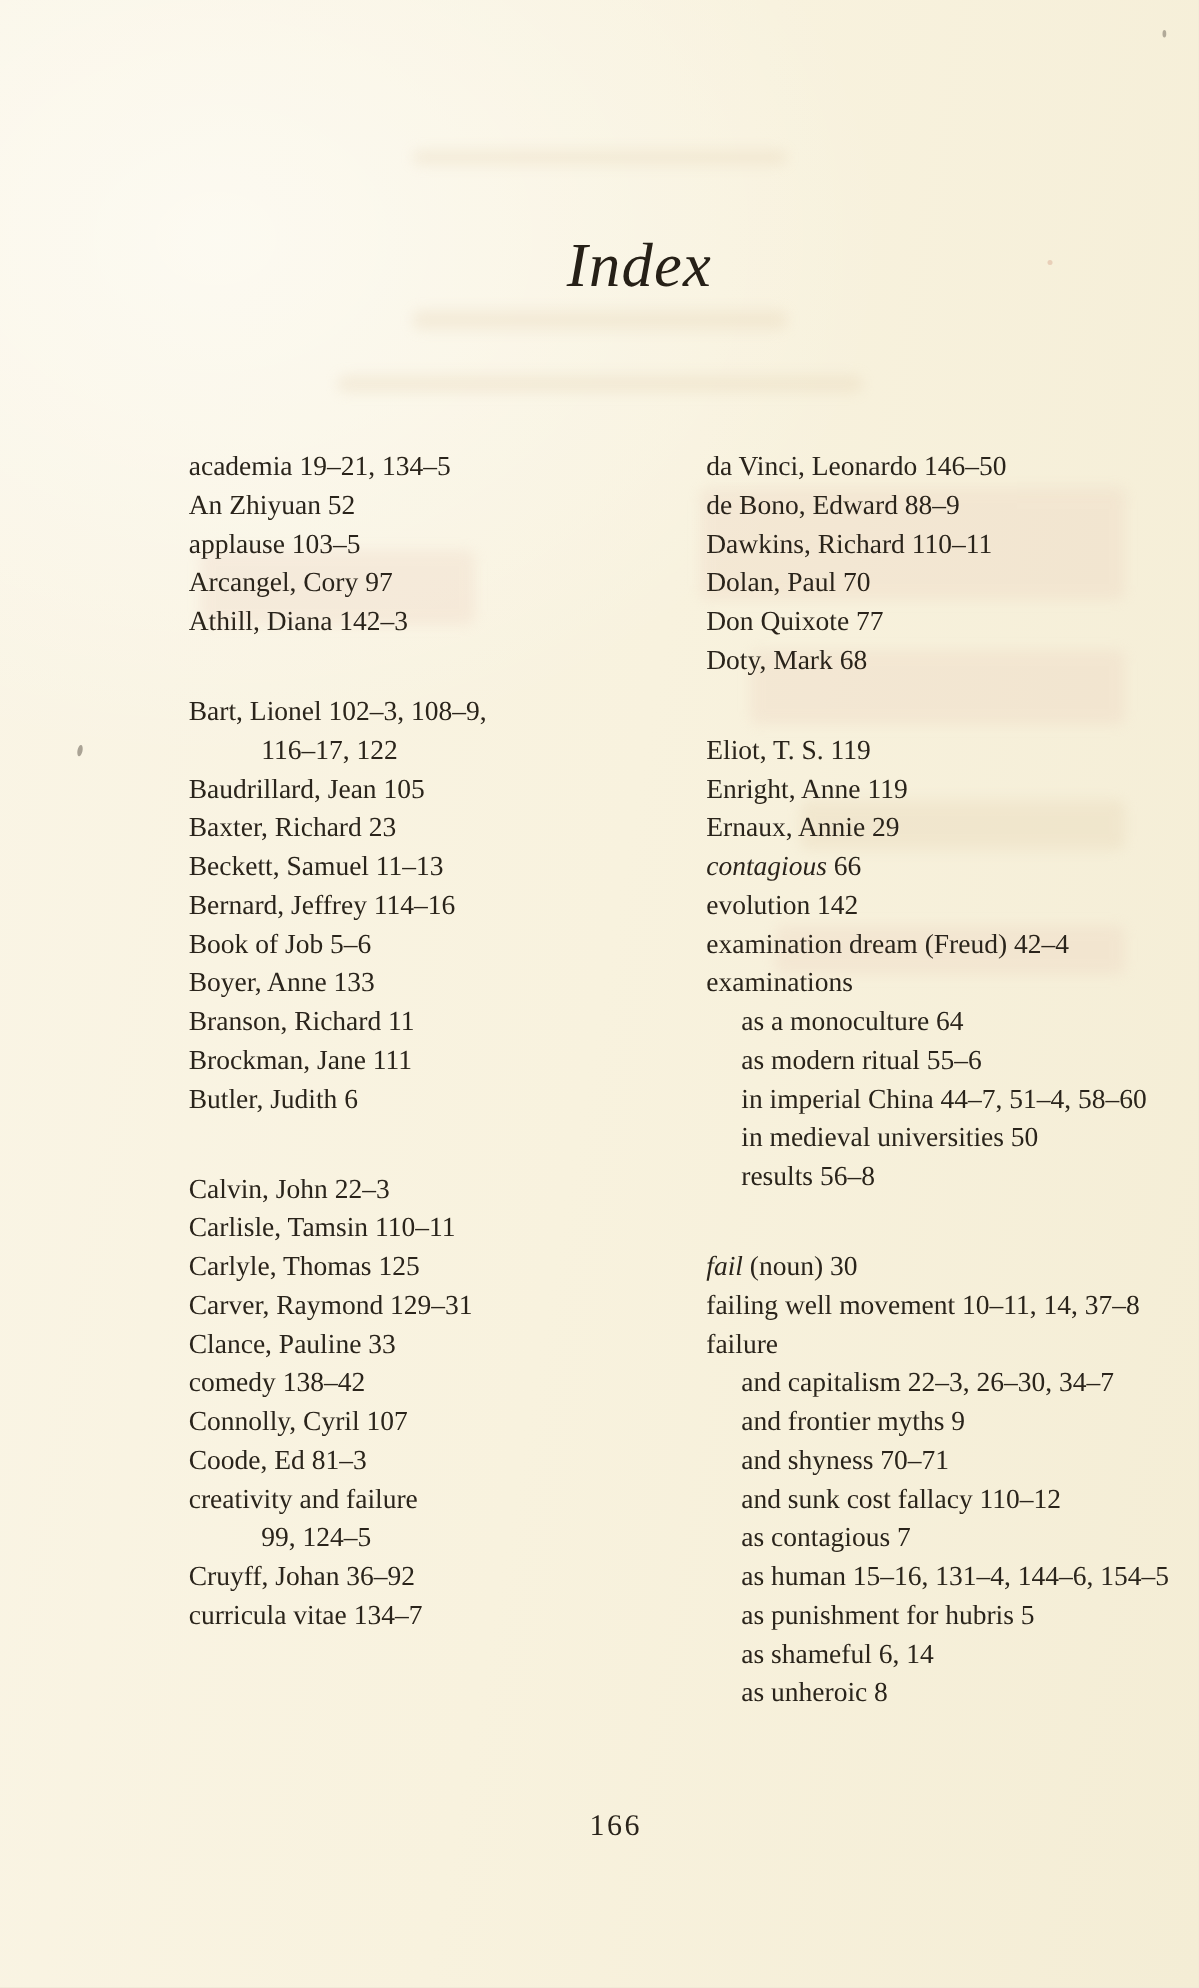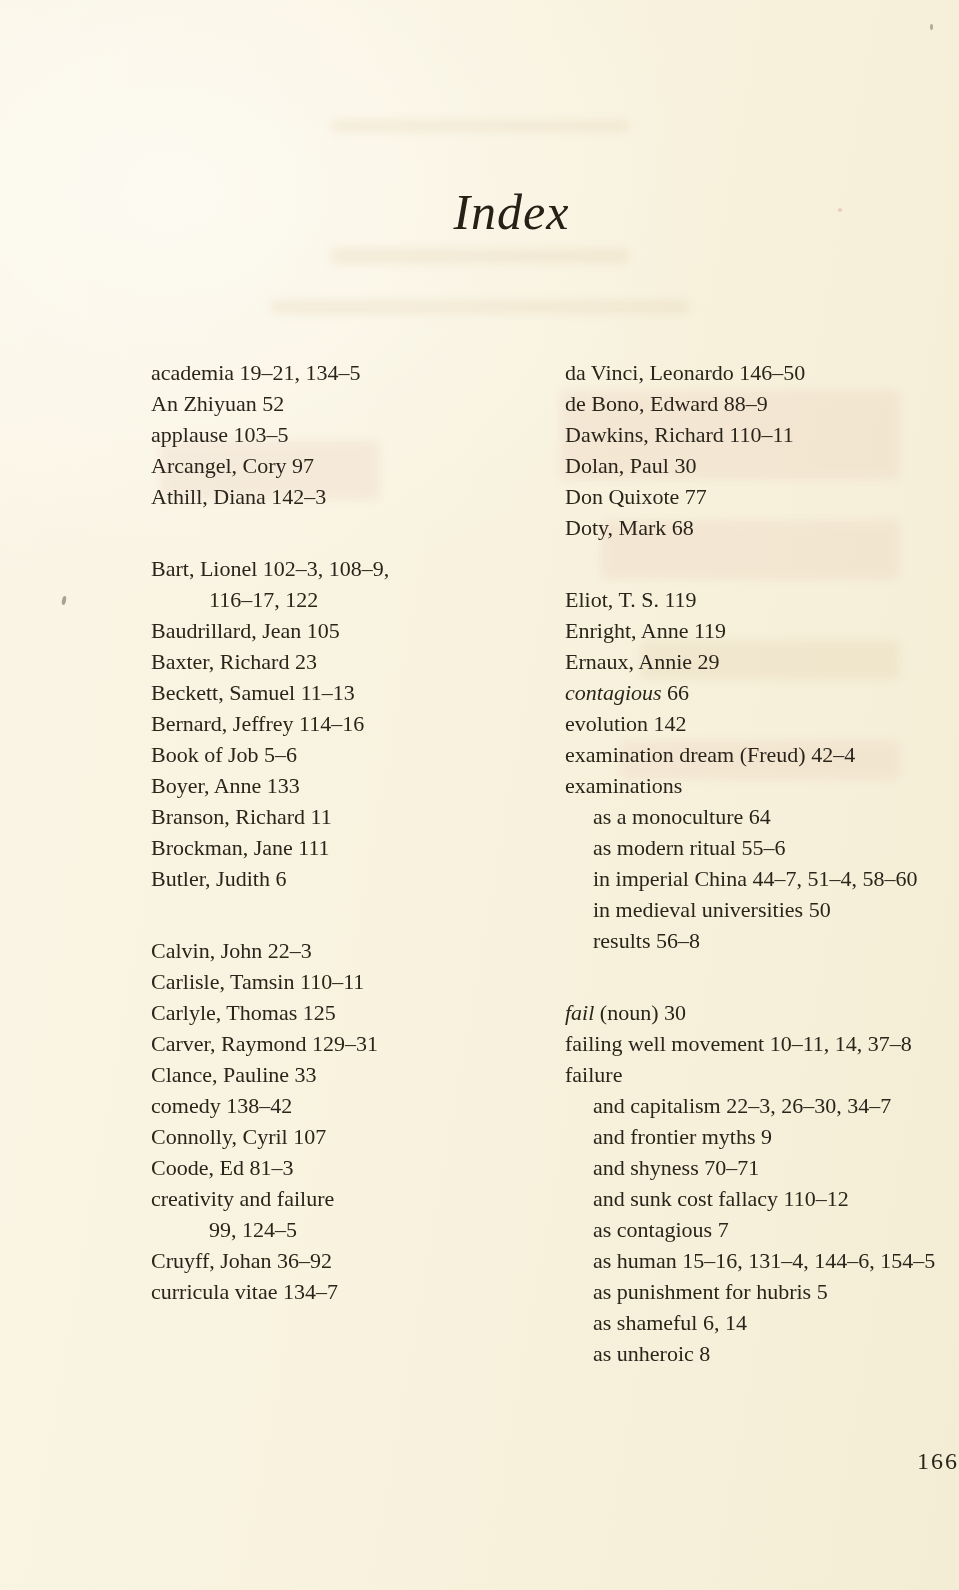--- a/index.html
+++ b/index.html
@@ -65,21 +65,21 @@
   .line { height: 31px; margin-left: 36px; }
   .line .it { font-style: italic; }
   .indent-sub { padding-left: 28px; }
   .indent-continuation { padding-left: 58px; }
 
   .folio {
     position: absolute;
     top: 1448px;
     left: 0;
     width: 100%;
-    text-align: right;
+    text-align: center;
     text-indent: 26px;
     font-size: 24px;
     letter-spacing: 2px;
     color: #2a241b;
   }
 </style>
 </head>
 <body>
 
 <div class="page">
@@ -134,21 +134,21 @@
         <div class="line"><span>Cruyff, Johan 36–92</span></div>
         <div class="line"><span>curricula vitae 134–7</span></div>
       </div>
     </div>
 
   <div class="col col-right">
       <div class="group">
         <div class="line"><span>da Vinci, Leonardo 146–50</span></div>
         <div class="line"><span>de Bono, Edward 88–9</span></div>
         <div class="line"><span>Dawkins, Richard 110–11</span></div>
-        <div class="line"><span>Dolan, Paul 30</span></div>
+        <div class="line"><span>Dolan, Paul 70</span></div>
         <div class="line"><span>Don Quixote 77</span></div>
         <div class="line"><span>Doty, Mark 68</span></div>
       </div>
       <div class="group">
         <div class="line"><span>Eliot, T. S. 119</span></div>
         <div class="line"><span>Enright, Anne 119</span></div>
         <div class="line"><span>Ernaux, Annie 29</span></div>
         <div class="line"><span class="it">contagious</span><span> 66</span></div>
         <div class="line"><span>evolution 142</span></div>
         <div class="line"><span>examination dream (Freud) 42–4</span></div>

